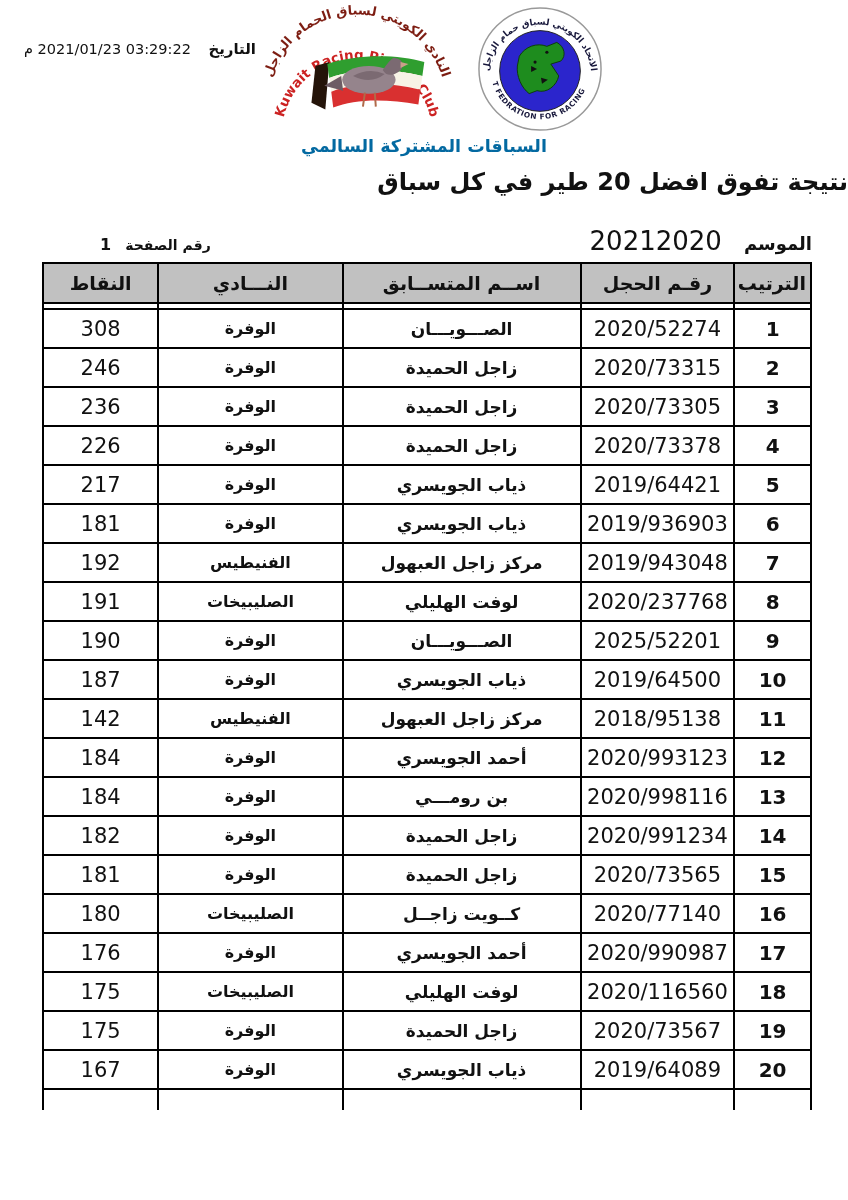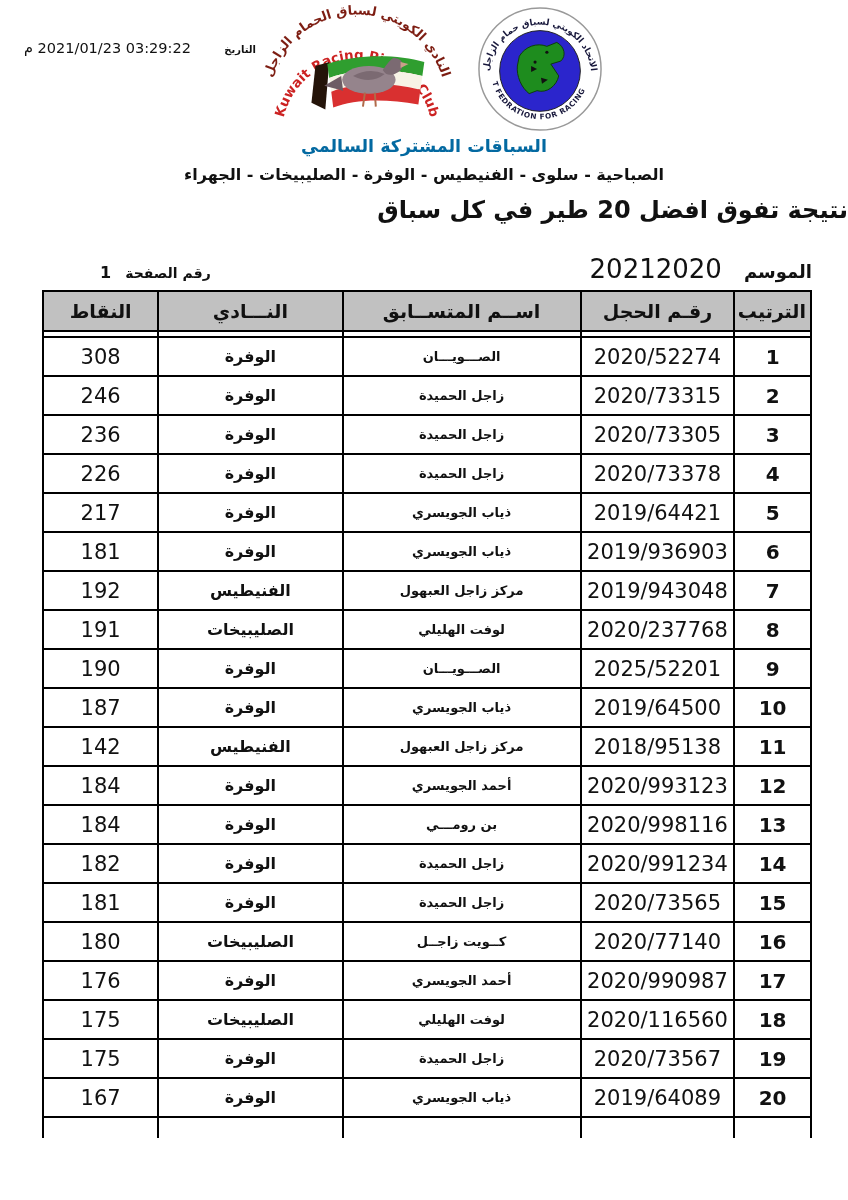--- a/index.html
+++ b/index.html
@@ -11,21 +11,21 @@
     color:#111;
     overflow:hidden;
   }
   
   .top-area{position:relative;height:132px;}
   .date-block{
     position:absolute;left:24px;top:40px;width:232px;
     display:flex;justify-content:space-between;align-items:baseline;
     font-size:15px;
   }
-  .date-label{font-weight:bold;font-size:10px;}
+  .date-label{font-weight:bold;font-size:15px;}
   .date-value{font-size:14.5px;}
   .club-logo{position:absolute;left:258px;top:4px;width:198px;height:124px;}
   .fed-logo{position:absolute;left:476px;top:5px;width:128px;height:128px;}
   .arc-ar-club{font-size:13px;font-weight:bold;fill:#7d1d12;}
   .arc-en-club{font-size:13.5px;font-weight:bold;fill:#cc2222;}
   .arc-ar-fed{font-size:9px;font-weight:bold;fill:#16163a;}
   .arc-en-fed{font-size:7.5px;font-weight:bold;fill:#16163a;letter-spacing:.6px;}
   
   .red-title{margin-top:4px;text-align:center;color:#0369a1;font-weight:bold;font-size:17.5px;}
   .locations{margin-top:9px;text-align:center;font-weight:bold;font-size:16px;color:#111;}
@@ -55,21 +55,21 @@
   }
   table.results thead th{
     background:#c1c1c1;
     font-weight:bold;font-size:19px;height:38px;
   }
   tr.gap td{height:4px;padding:0;border-top:2px solid #000;border-bottom:2px solid #000;}
   tbody td{height:37px;}
   .w-rank{width:10%;} .w-ring{width:20%;} .w-name{width:31%;} .w-club{width:24%;} .w-points{width:15%;}
   td.c-rank{font-weight:bold;font-size:20px;}
   td.c-ring{font-size:21px;}
-  td.c-name{font-weight:bold;font-size:13px;}
+  td.c-name{font-weight:bold;font-size:17px;}
   td.c-club{font-weight:bold;font-size:16px;}
   td.c-points{font-size:21px;}
   tfoot tr.partial td{height:20px;border-bottom:none;}
 </style>
 </head>
 <body>
 
 <div class="page">
 
   <div class="top-area">
@@ -123,21 +123,20 @@
       <text class="arc-ar-fed" text-anchor="middle">
         <textPath href="#fedArcTop" startOffset="50%">الاتحاد الكويتي لسباق حمام الزاجل</textPath>
       </text>
       <text class="arc-en-fed" text-anchor="middle">
         <textPath href="#fedArcBottom" startOffset="50%">KUWAIT FEDRATION FOR RACING PIGEON</textPath>
       </text>
     </svg>
   </div>
 
   <div class="red-title">السباقات المشتركة السالمي</div>
-  <div class="locations">الصباحية - سلوى - الفنيطيس - الوفرة - الصليبيخات - الجهراء</div>
   <div class="main-title">نتيجة تفوق  افضل 20  طير في كل سباق</div>
 
   <div class="season-row">
     <div class="season">
       <span class="season-label">الموسم</span>
       <span class="season-value">20212020</span>
     </div>
     <div class="pageno">
       <span class="pageno-label">رقم الصفحة</span>
       <span class="pageno-value">1</span>

